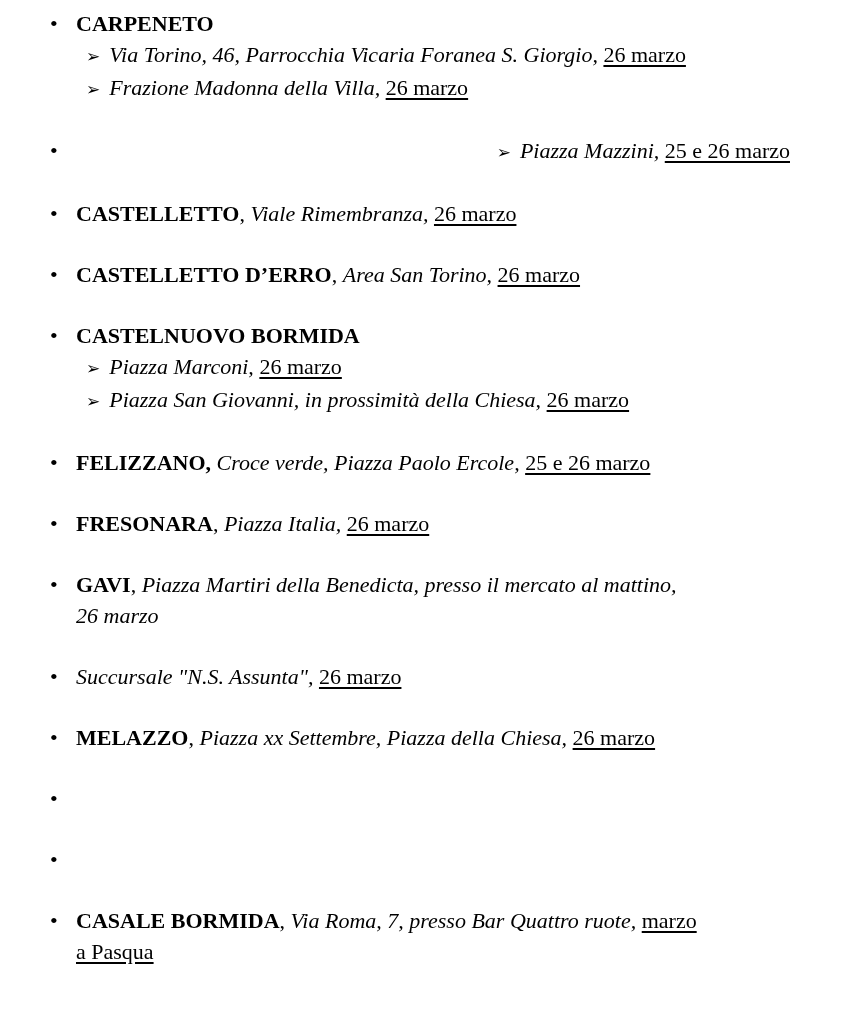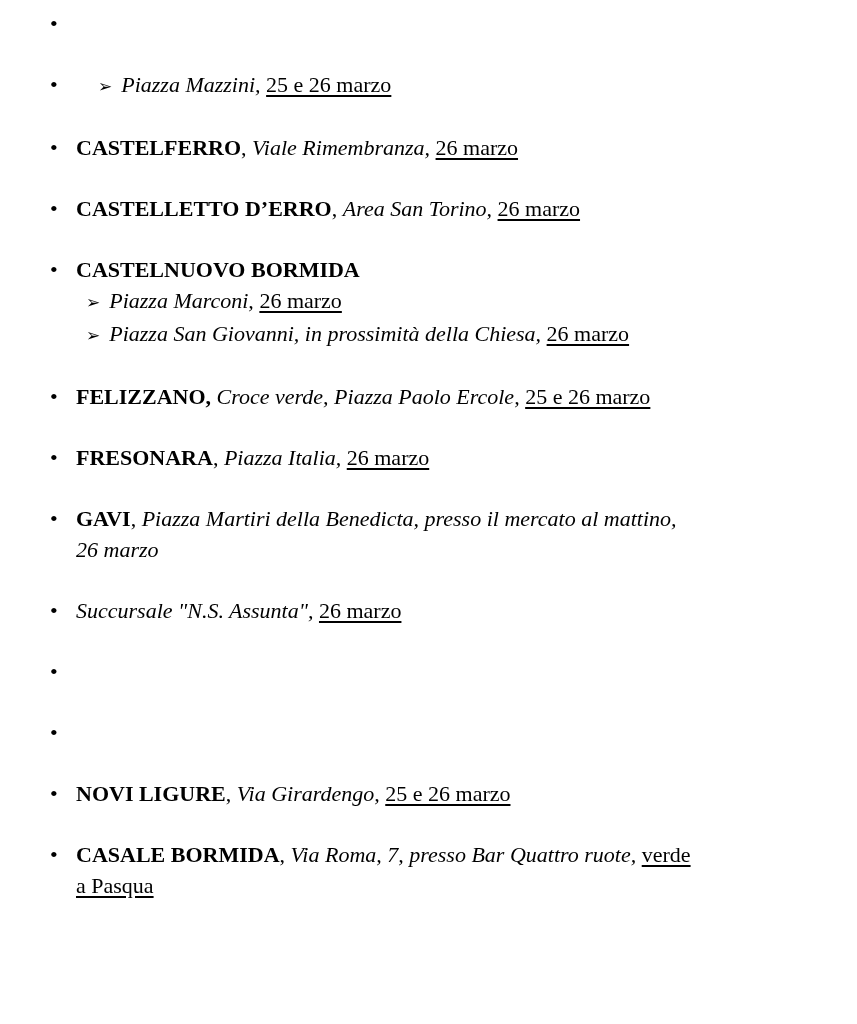--- a/index.html
+++ b/index.html
@@ -38,20 +38,21 @@
   }
   p.line, p.subline {
     margin: 0;
     padding: 0;
   }
   p.subline {
     padding-left: 10px;
   }
   p.subline.indent2 {
     padding-left: 22px;
+    text-align: right;
   }
   .arrow {
     font-family: "DejaVu Sans", sans-serif;
     font-size: 17px;
     font-style: normal;
     margin-right: 9px;
   }
   b.town {
     font-weight: bold;
     font-style: normal;
@@ -69,33 +70,38 @@
     text-underline-offset: 3px;
   }
 </style>
 </head>
 <body>
 
 <div class="doc">
 
   <div class="item">
     <span class="bullet">•</span>
+    <div class="content">
+      <p class="line"><b class="town">CARPENETO</b></p>
+      <p class="subline"><span class="arrow">➢</span><i>Via Torino, 46, Parrocchia Vicaria Foranea S. Giorgio, </i><u>26 marzo</u></p>
+      <p class="subline"><span class="arrow">➢</span><i>Frazione Madonna della Villa, </i><u>26 marzo</u></p>
+    </div>
   </div>
 
   <div class="item">
     <span class="bullet">•</span>
     <div class="content">
       <p class="subline indent2"><span class="arrow">➢</span><i>Piazza Mazzini, </i><u>25 e 26 marzo</u></p>
     </div>
   </div>
 
   <div class="item">
     <span class="bullet">•</span>
     <div class="content">
-      <p class="line"><b class="town">CASTELFERRO</b><span class="sep">, </span><i>Viale Rimembranza, </i><u>26 marzo</u></p>
+      <p class="line"><b class="town">CASTELLETTO</b><span class="sep">, </span><i>Viale Rimembranza, </i><u>26 marzo</u></p>
     </div>
   </div>
 
   <div class="item">
     <span class="bullet">•</span>
     <div class="content">
       <p class="line"><b class="town">CASTELLETTO D’ERRO</b><span class="sep">, </span><i>Area San Torino, </i><u>26 marzo</u></p>
     </div>
   </div>
 
@@ -132,34 +138,34 @@
 
   <div class="item">
     <span class="bullet">•</span>
     <div class="content">
       <p class="line"><i>Succursale "N.S. Assunta", </i><u>26 marzo</u></p>
     </div>
   </div>
 
   <div class="item">
     <span class="bullet">•</span>
+    <div class="content">
+      <p class="line"><b class="town">MELAZZO</b><span class="sep">, </span><i>Piazza xx Settembre, Piazza della Chiesa, </i><u>26 marzo</u></p>
+    </div>
+  </div>
+
+  <div class="item">
+    <span class="bullet">•</span>
   </div>
 
   <div class="item">
     <span class="bullet">•</span>
   </div>
 
   <div class="item">
     <span class="bullet">•</span>
     <div class="content">
-      <p class="line"><b class="town">NOVI LIGURE</b><span class="sep">, </span><i>Via Girardengo, </i><u>25 e 26 marzo</u></p>
-    </div>
-  </div>
-
-  <div class="item">
-    <span class="bullet">•</span>
-    <div class="content">
-      <p class="line"><b class="town">CASALE BORMIDA</b><span class="sep">, </span><i>Via Roma, 7, presso Bar Quattro ruote, </i><u>verde</u></p>
+      <p class="line"><b class="town">CASALE BORMIDA</b><span class="sep">, </span><i>Via Roma, 7, presso Bar Quattro ruote, </i><u>marzo</u></p>
       <p class="line"><u>a Pasqua</u></p>
     </div>
   </div>
 
 </div>
 
 </body></html>

